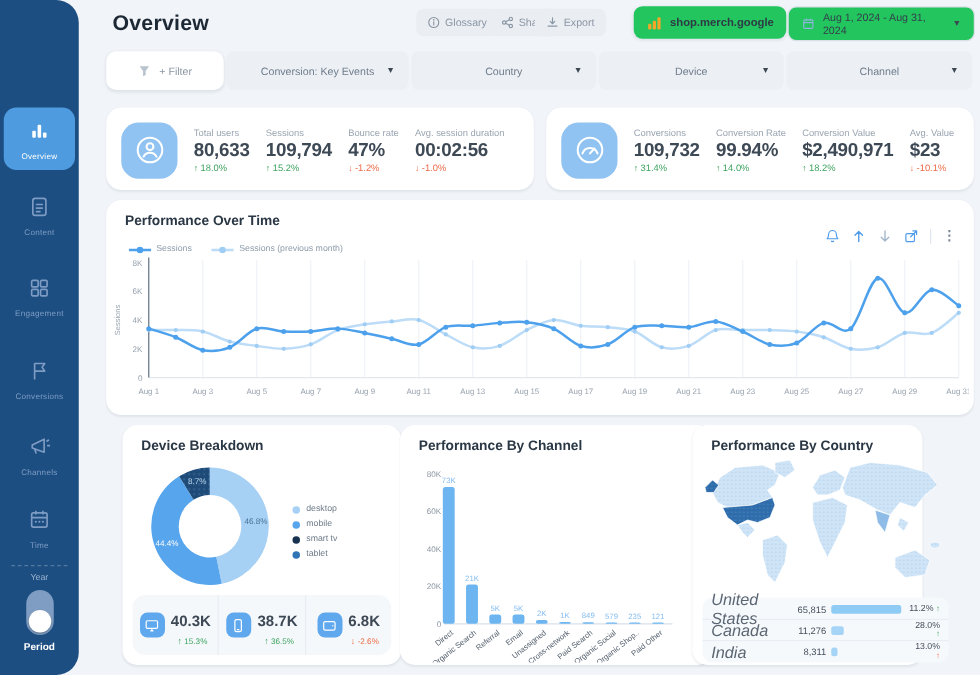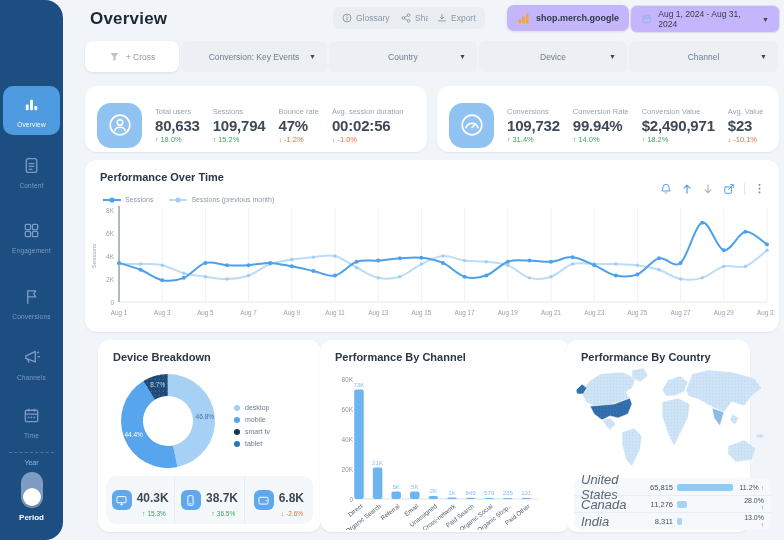--- a/index.html
+++ b/index.html
@@ -18,37 +18,37 @@
   .year-label{position:absolute;left:0;top:459px;width:63px;text-align:center;font-size:7px;color:#9db4cf;}
   .toggle{position:absolute;left:21px;top:472px;width:22px;height:36px;border-radius:11px;background:#7f9dc2;cursor:pointer;}
   .toggle .knob{position:absolute;left:2px;top:16px;width:18px;height:18px;border-radius:50%;background:#fff;box-shadow:0 1px 2px rgba(0,0,0,.25);}
   .period-label{position:absolute;left:0;top:513px;width:63px;text-align:center;font-size:8px;color:#fff;font-weight:bold;}
 
   
   .page-title{position:absolute;left:90px;top:9px;font-size:17px;font-weight:bold;color:#1d2835;letter-spacing:.2px;}
   .hbtn{position:absolute;top:7px;height:22px;display:flex;align-items:center;gap:4px;padding:0 9px;
         background:#eaeef3;border-radius:6px;color:#8b96a3;font-size:8.5px;cursor:pointer;}
   .hbtn svg{width:10px;height:10px;}
-  .chip{position:absolute;top:5px;height:26px;background:#c4b5fd;border-radius:7px;display:flex;align-items:center;
+  .chip{position:absolute;top:5px;height:26px;background:#22c55e;border-radius:7px;display:flex;align-items:center;
         gap:6px;padding:0 10px;box-shadow:0 1px 3px rgba(20,50,90,.10);cursor:pointer;}
   .chip .chip-label{font-size:9px;color:#2e3945;font-weight:bold;}
   .datechip{border:1px solid #d9e0e8;box-shadow:none;}
   .datechip .chip-label{font-weight:normal;font-size:8.5px;color:#343f4c;}
   .caret{font-size:7px;color:#3c4754;}
 
   
   .fchip{position:absolute;top:41px;height:31px;display:flex;align-items:center;justify-content:center;
          gap:6px;background:#ecf0f5;border-radius:6px;font-size:8.5px;color:#6f7c8a;cursor:pointer;}
   .fchip .caret{position:absolute;right:11px;}
   .fchip.white{background:#fff;box-shadow:0 1px 3px rgba(20,50,90,.10);border-radius:8px;color:#8b97a4;}
 
   
   .card{position:absolute;background:#fff;border-radius:12px;box-shadow:0 1px 2px rgba(16,42,67,.07);}
   .kpi-card{top:86px;height:66px;width:342px;overflow:hidden;}
-  .kpi-inner{display:flex;align-items:center;height:100%;padding:6px 12px;gap:13px;}
+  .kpi-inner{display:flex;align-items:center;height:100%;padding:1px 12px;gap:13px;}
   .kpi-chip{width:45px;height:45px;border-radius:14px;background:#90c3f2;flex:none;display:flex;align-items:center;justify-content:center;}
   .kpi-chip svg{width:24px;height:24px;}
   .metric{display:flex;flex-direction:column;gap:1px;}
   .metric .lbl{font-size:7.5px;color:#9aa5b1;white-space:nowrap;}
   .metric .val{font-size:15px;font-weight:bold;color:#3e4956;white-space:nowrap;letter-spacing:-.2px;}
   .delta{font-size:7.5px;white-space:nowrap;}
   .delta.up{color:#3da35f;}  .delta.up::before{content:"↑ ";font-size:7px;}
   .delta.down{color:#ed6a45;}.delta.down::before{content:"↓ ";font-size:7px;}
 
   .panel-title{position:absolute;left:15px;top:11px;font-size:11px;font-weight:bold;color:#2a3744;}
@@ -211,21 +211,21 @@
         </g>
       </svg>
     <span class="chip-label">Aug 1, 2024 - Aug 31, 2024</span>
     <span class="caret">▼</span>
   </div>
 
   <div class="fchip white" style="left:85px;width:94px;">
     <svg width="11" height="11" viewBox="0 0 16 16">
         <path d="M2.5 3h11L9.5 8.5V13l-3 1.5V8.5Z" fill="#b9c3cd"></path>
       </svg>
-    <span>+ Cross</span>
+    <span>+ Filter</span>
   </div>
   <div class="fchip" style="left:181px;width:146px;">
     <span>Conversion: Key Events</span>
       <span class="caret">▼</span>
   </div>
   <div class="fchip" style="left:479px;width:148px;">
     <span>Device</span>
       <span class="caret">▼</span>
   </div>
   <div class="fchip" style="left:329px;width:148px;">
@@ -550,21 +550,21 @@
         <text x="167.20000000000002" y="143" text-anchor="end" font-size="6.2" fill="#55606e" transform="rotate(-38 167.20000000000002 143)">Organic Social</text>
         <rect x="177.05" y="134" width="9.5" height="1" rx="2" fill="#6cb5f0"></rect>
         <text x="181.8" y="131" text-anchor="middle" font-size="6.2" fill="#85bdf2">235</text>
         <text x="185.8" y="143" text-anchor="end" font-size="6.2" fill="#55606e" transform="rotate(-38 185.8 143)">Organic Shop..</text>
         <rect x="195.65" y="134" width="9.5" height="1" rx="2" fill="#6cb5f0"></rect>
         <text x="200.4" y="131" text-anchor="middle" font-size="6.2" fill="#85bdf2">121</text>
         <text x="204.4" y="143" text-anchor="end" font-size="6.2" fill="#55606e" transform="rotate(-38 204.4 143)">Paid Other</text>
       </svg>
   </div>
 
-  <div class="card" style="left:566px;top:340px;width:184px;height:192px;">
+  <div class="card" style="left:554px;top:340px;width:184px;height:192px;">
     <div class="panel-title">Performance By Country</div>
     <svg style="position:absolute;left:8px;top:24px;" width="197" height="112" viewBox="0 0 197 112">
       <defs>
         <pattern id="dotsLight" width="3.2" height="3.2" patternUnits="userSpaceOnUse">
           <rect width="3.2" height="3.2" fill="#cfe4f6"></rect>
             <circle cx="1" cy="1" r="0.55" fill="#b0d0eb"></circle>
         </pattern>
         <pattern id="dotsDark" width="3.2" height="3.2" patternUnits="userSpaceOnUse">
           <rect width="3.2" height="3.2" fill="#2e6cab"></rect>
             <circle cx="1" cy="1" r="0.55" fill="#4f87bd"></circle>

